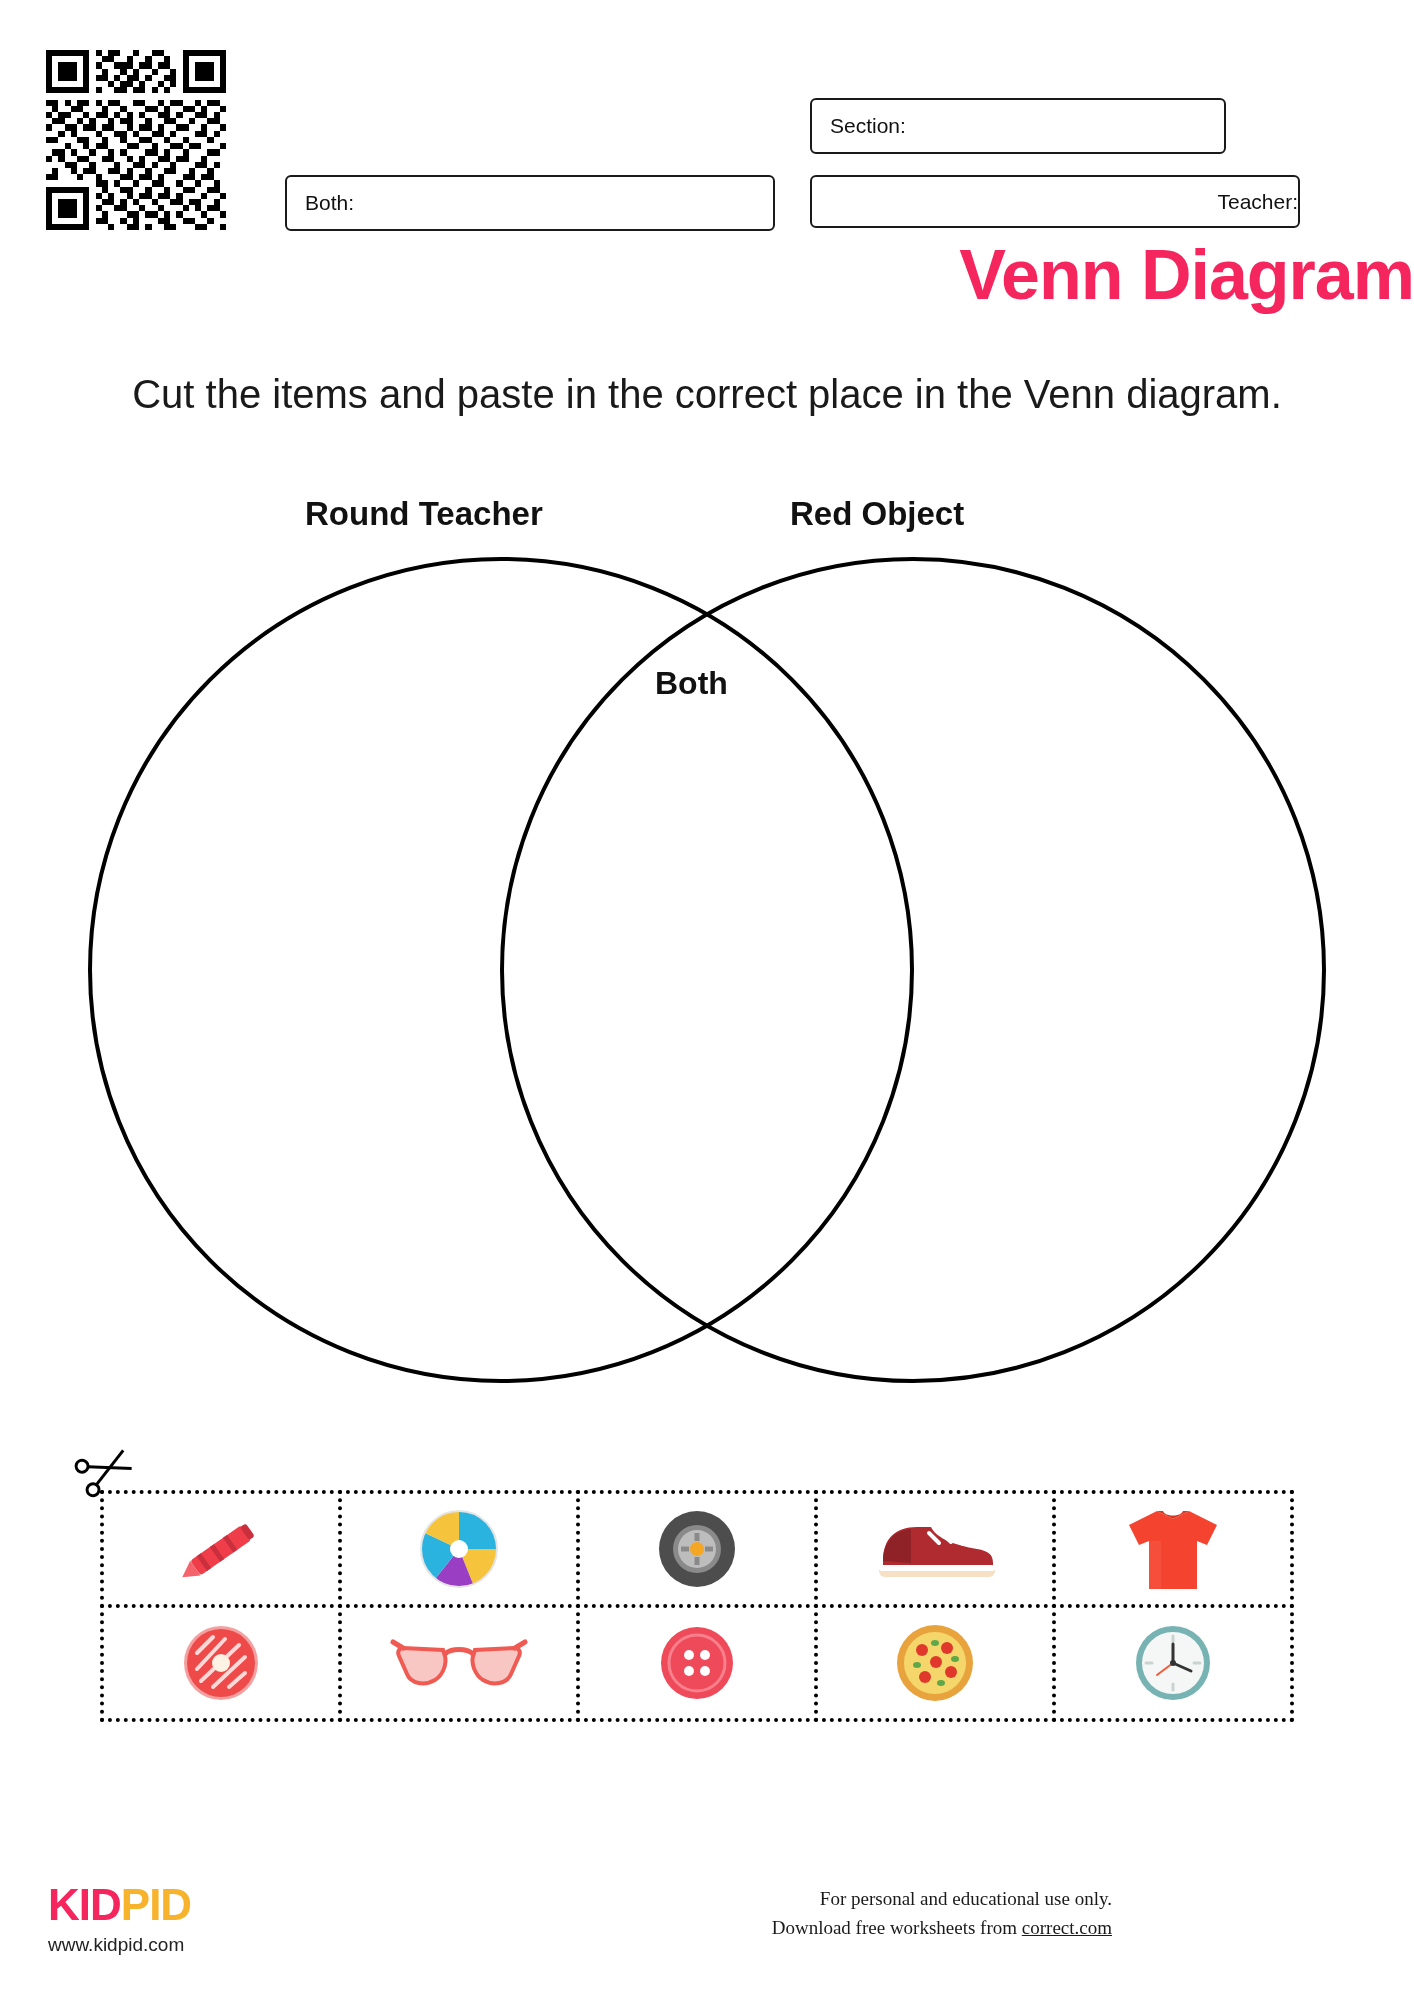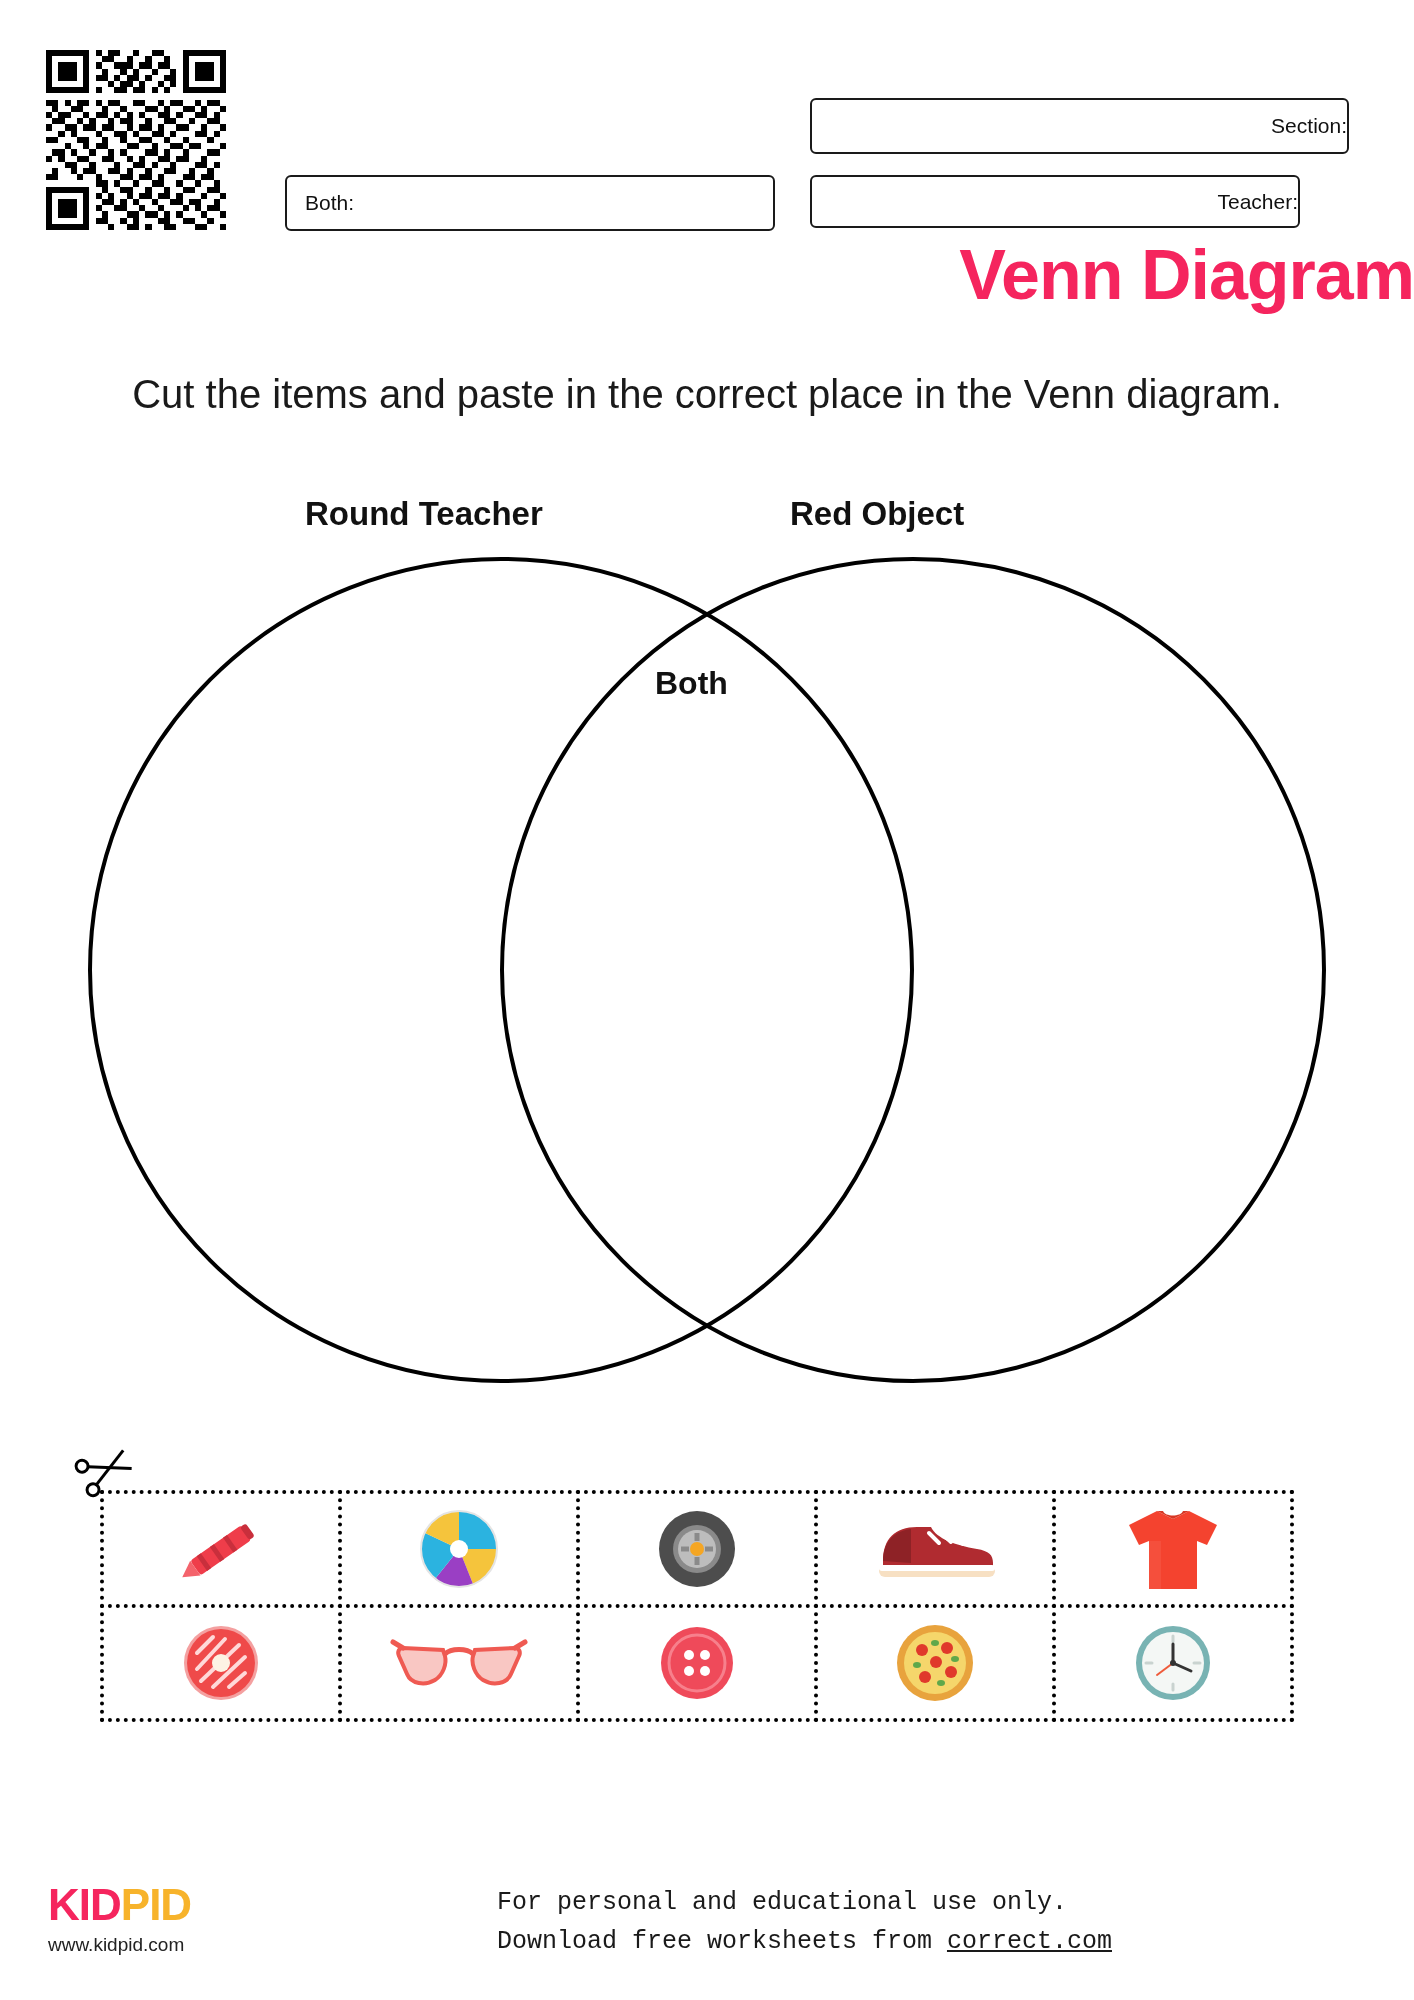--- a/index.html
+++ b/index.html
@@ -37,21 +37,21 @@
     border-radius: 6px;
     box-sizing: border-box;
     display: flex;
     align-items: center;
     padding-left: 18px;
     font-size: 21px;
     color: #111;
     background: #fff;
   }
   .f-name    { left: 285px;  top: 58px;  width: 490px; height: 56px; }
-  .f-section { left: 810px;  top: 58px;  width: 539px; height: 56px; justify-content: flex-end; }
+  .f-section { left: 810px;  top: 58px;  width: 416px; height: 56px; }
   .f-date    { left: 285px;  top: 135px; width: 490px; height: 56px; }
   .f-teacher { left: 810px;  top: 135px; width: 490px; height: 53px; justify-content: flex-end; }
 
   
   .title {
     position: absolute;
     top: 235px;
     left: 0;
     width: 1414px;
     text-align: right;
@@ -150,23 +150,23 @@
     position: absolute;
     left: 48px;
     top: 64px;
     font-size: 19px;
     color: #222;
   }
   .foot-right {
     position: absolute;
     right: 48px;
     top: 14px;
-    text-align: left;
-    font-family: Liberation Mono, monospace;
-    font-size: 25px;
+    text-align: right;
+    font-family: Liberation Serif, serif;
+    font-size: 19px;
     color: #1a1a1a;
     line-height: 1.55;
   }
   .foot-right a {
     color: #1a1a1a;
     text-decoration: underline;
   }
 </style>
 </head>
 <body>

